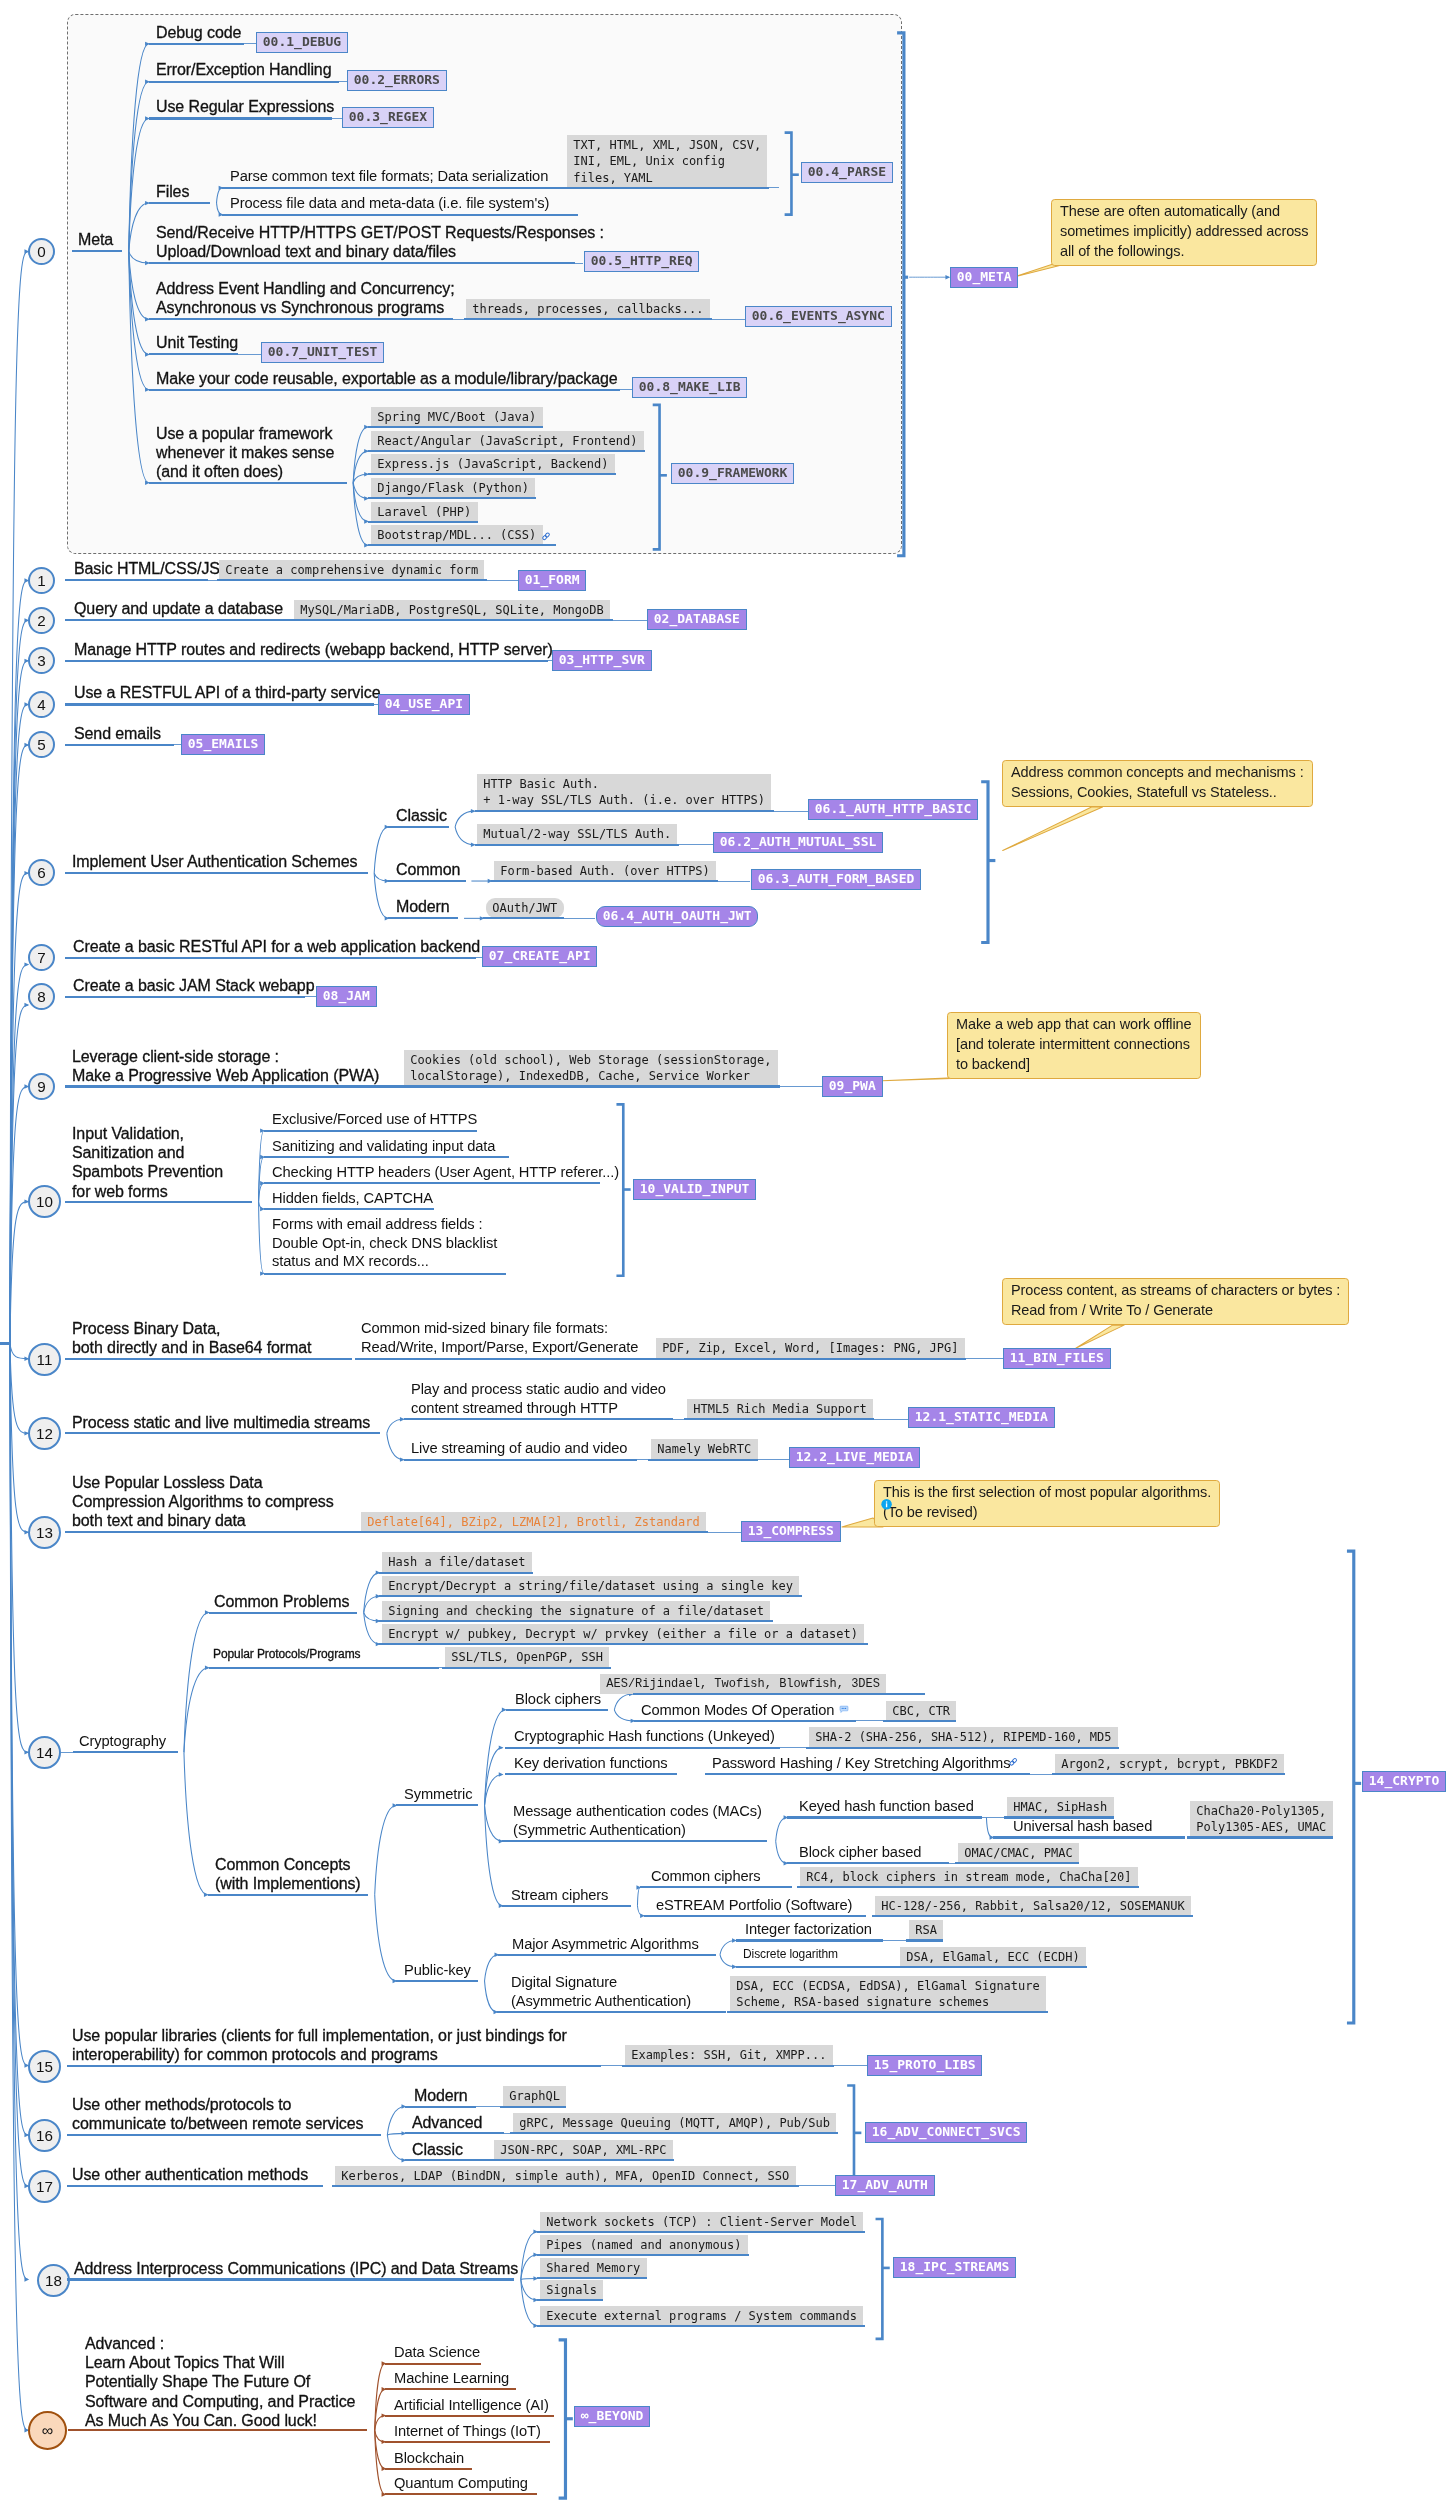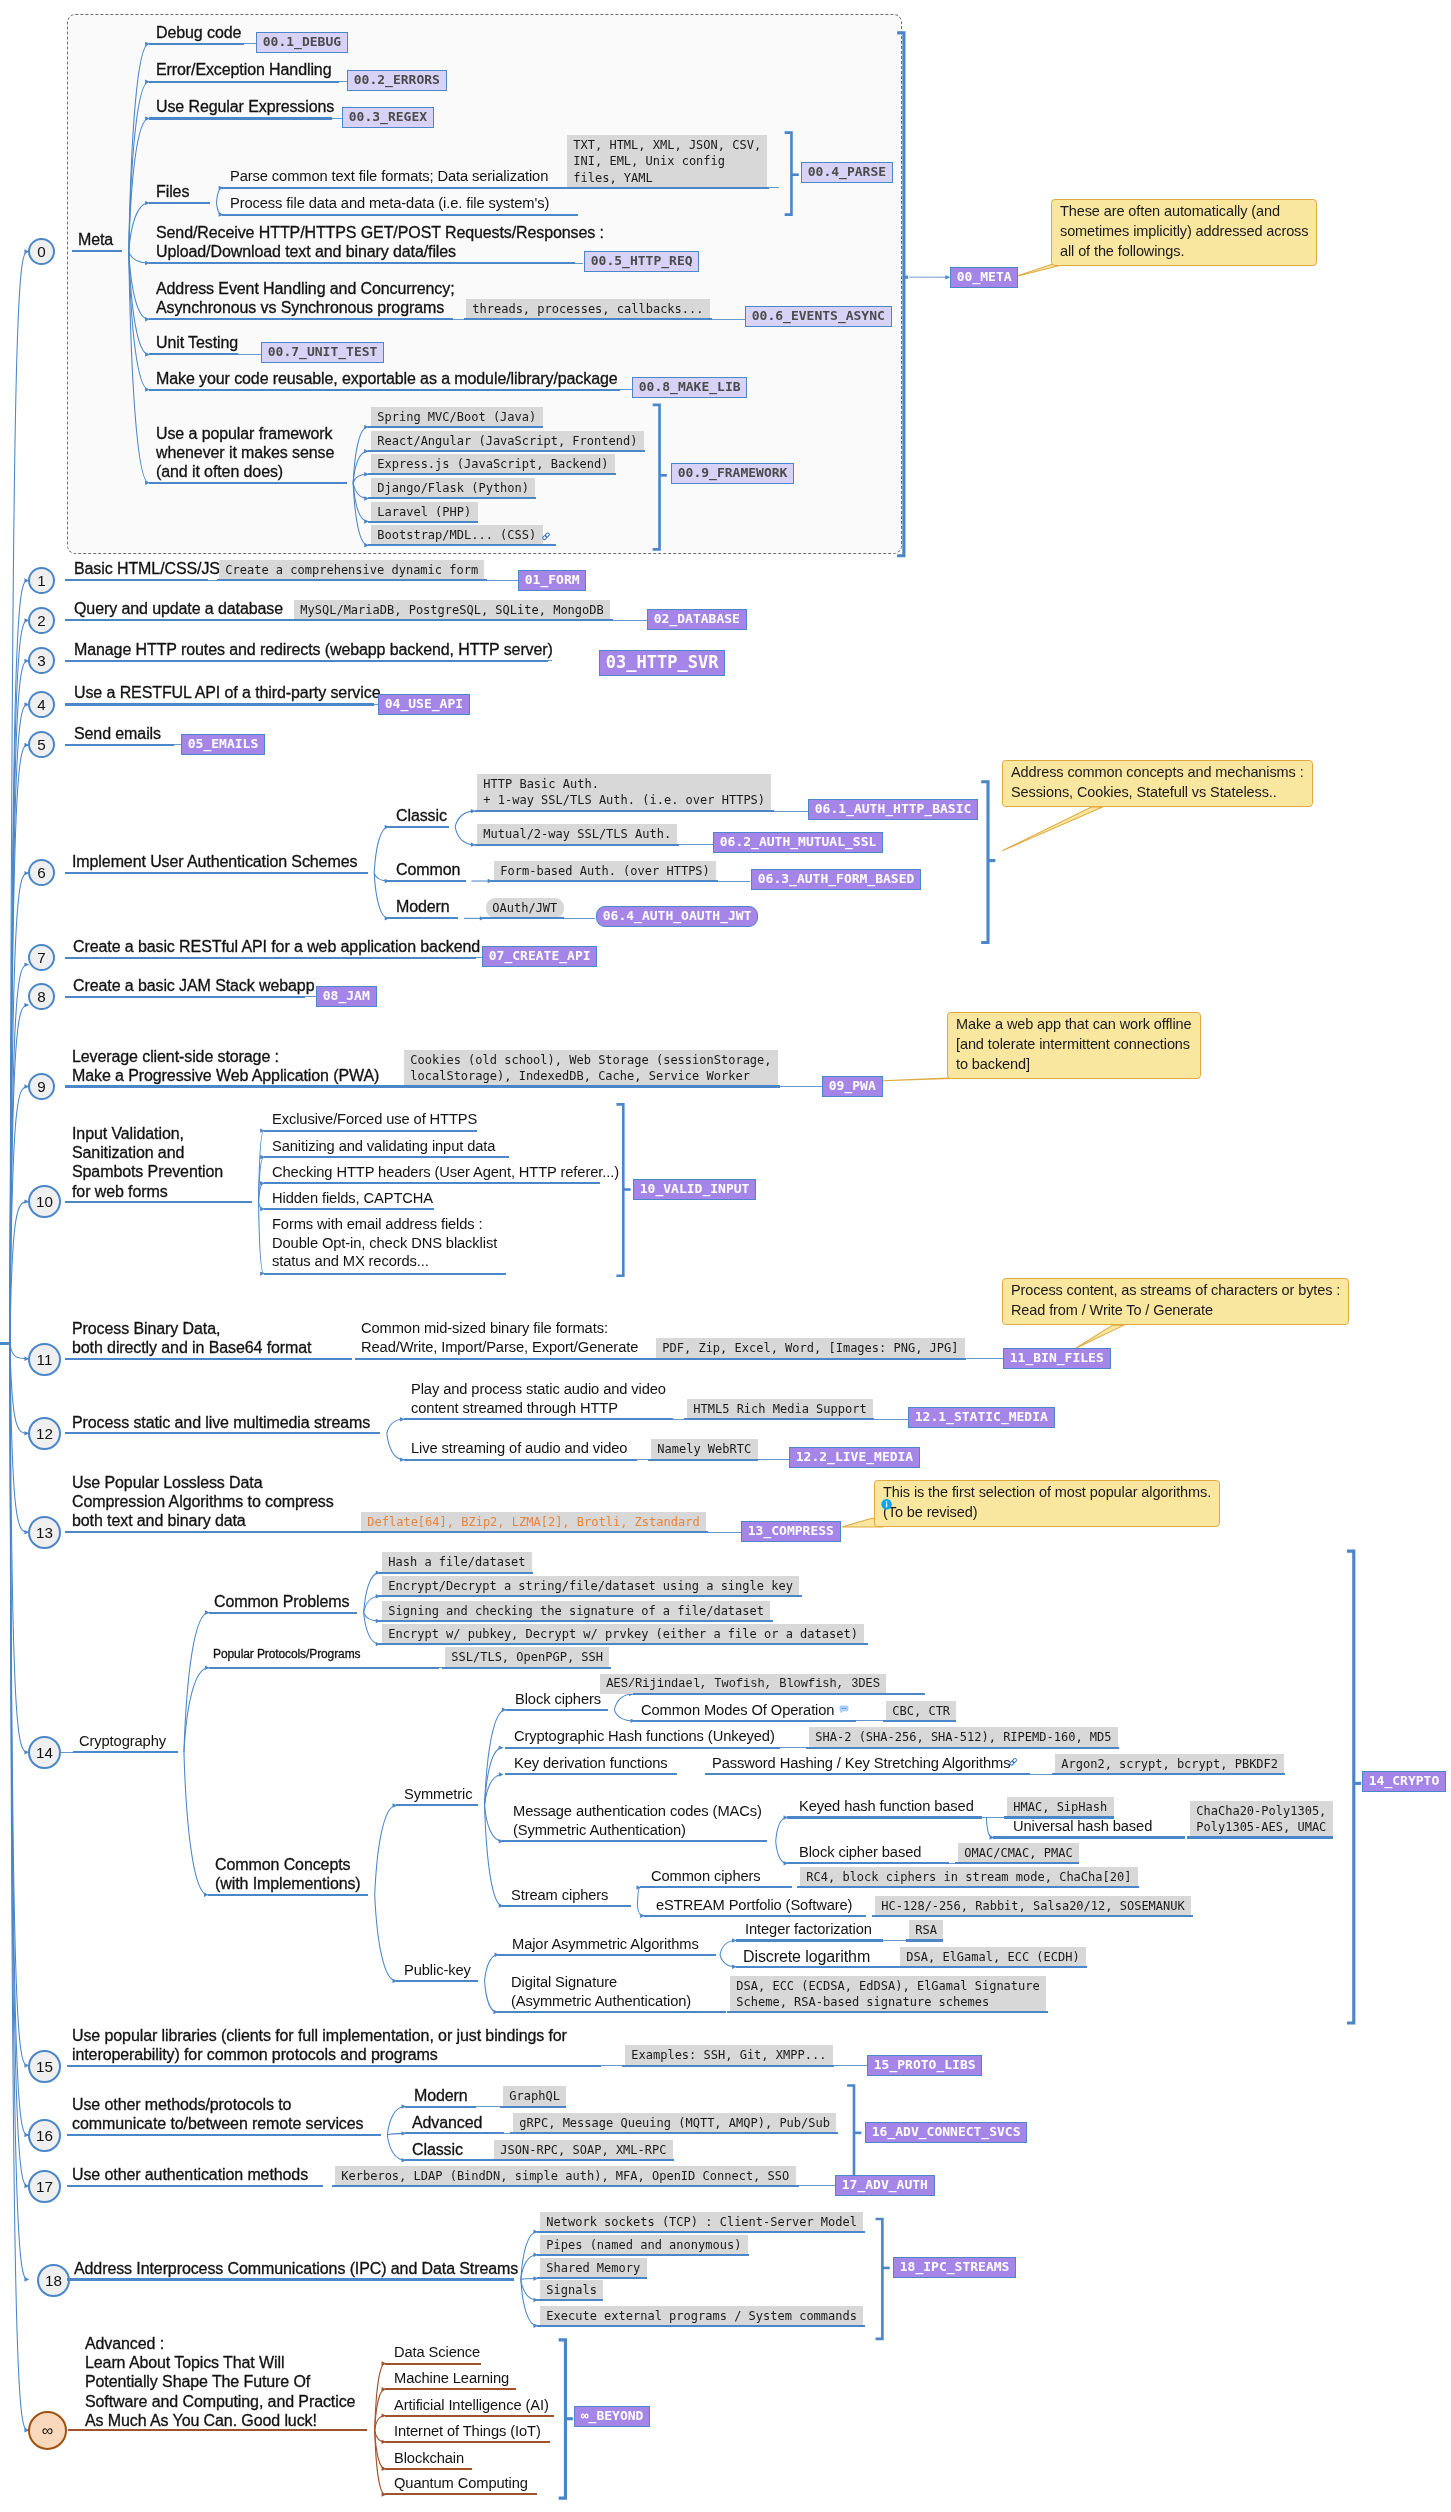--- a/index.html
+++ b/index.html
@@ -300,21 +300,21 @@
       <div class="n circ " style="width: 27px; height: 27px; font-size: 15.2px; left: 28px; top: 567px;">1</div>
       <div class="n t" style="font-size: 16px; left: 74px; top: 559px;">Basic HTML/CSS/JS</div>
       <div class="n chip" style="font-size: 12px; left: 219px; top: 560px;">Create a comprehensive dynamic form</div>
       <div class="n badge solid" style="font-size: 13px; left: 518px; top: 570px;">01_FORM</div>
       <div class="n circ " style="width: 27px; height: 27px; font-size: 15.2px; left: 28px; top: 607px;">2</div>
       <div class="n t" style="font-size: 16px; left: 74px; top: 599px;">Query and update a database</div>
       <div class="n chip" style="font-size: 12px; left: 294px; top: 600px;">MySQL/MariaDB, PostgreSQL, SQLite, MongoDB</div>
       <div class="n badge solid" style="font-size: 13px; left: 647px; top: 609px;">02_DATABASE</div>
       <div class="n circ " style="width: 27px; height: 27px; font-size: 15.2px; left: 28px; top: 647px;">3</div>
       <div class="n t" style="font-size: 16px; left: 74px; top: 640px;">Manage HTTP routes and redirects (webapp backend, HTTP server)</div>
-      <div class="n badge solid" style="font-size: 17px; left: 552px; top: 650px; margin-left: 47px;">03_HTTP_SVR</div>
+      <div class="n badge solid" style="font-size: 13px; left: 552px; top: 650px;">03_HTTP_SVR</div>
       <div class="n circ " style="width: 27px; height: 27px; font-size: 15.2px; left: 28px; top: 691px;">4</div>
       <div class="n t" style="font-size: 16px; left: 74px; top: 683px;">Use a RESTFUL API of a third-party service</div>
       <div class="n badge solid" style="font-size: 13px; left: 378px; top: 694px;">04_USE_API</div>
       <div class="n circ " style="width: 27px; height: 27px; font-size: 15.2px; left: 28px; top: 731px;">5</div>
       <div class="n t" style="font-size: 16px; left: 74px; top: 724px;">Send emails</div>
       <div class="n badge solid" style="font-size: 13px; left: 181px; top: 734px;">05_EMAILS</div>
       <div class="n circ " style="width: 27px; height: 27px; font-size: 15.2px; left: 28px; top: 859px;">6</div>
       <div class="n t" style="font-size: 16px; left: 72px; top: 852px;">Implement User Authentication Schemes</div>
       <div class="n t" style="font-size: 16px; left: 396px; top: 806px;">Classic</div>
       <div class="n chip" style="font-size: 12px; left: 477px; top: 774px;">HTTP Basic Auth.
@@ -416,21 +416,21 @@
       <div class="n t reg" style="font-size: 14.7px; left: 799px; top: 1843px;">Block cipher based</div>
       <div class="n chip" style="font-size: 12px; left: 958px; top: 1843px;">OMAC/CMAC, PMAC</div>
       <div class="n t reg" style="font-size: 14.7px; left: 511px; top: 1886px;">Stream ciphers</div>
       <div class="n t reg" style="font-size: 14.7px; left: 651px; top: 1867px;">Common ciphers</div>
       <div class="n chip" style="font-size: 12px; left: 800px; top: 1867px;">RC4, block ciphers in stream mode, ChaCha[20]</div>
       <div class="n t reg" style="font-size: 14.7px; left: 656px; top: 1896px;">eSTREAM Portfolio (Software)</div>
       <div class="n chip" style="font-size: 12px; left: 875px; top: 1896px;">HC-128/-256, Rabbit, Salsa20/12, SOSEMANUK</div>
       <div class="n t reg" style="font-size: 14.7px; left: 512px; top: 1935px;">Major Asymmetric Algorithms</div>
       <div class="n t reg" style="font-size: 14.7px; left: 745px; top: 1920px;">Integer factorization</div>
       <div class="n chip" style="font-size: 12px; left: 909px; top: 1920px;">RSA</div>
-      <div class="n t reg" style="font-size: 16px; left: 743px; top: 1947px;">Discrete logarithm</div>
+      <div class="n t reg" style="font-size: 12px; left: 743px; top: 1947px;">Discrete logarithm</div>
       <div class="n chip" style="font-size: 12px; left: 900px; top: 1947px;">DSA, ElGamal, ECC (ECDH)</div>
       <div class="n t reg" style="font-size: 14.7px; left: 511px; top: 1973px;">Digital Signature
 (Asymmetric Authentication)</div>
       <div class="n chip" style="font-size: 12px; left: 730px; top: 1976px;">DSA, ECC (ECDSA, EdDSA), ElGamal Signature
 Scheme, RSA-based signature schemes</div>
       <div class="n badge solid" style="font-size: 13px; left: 1362px; top: 1771px;">14_CRYPTO</div>
       <div class="n circ " style="width: 33px; height: 33px; font-size: 15.2px; left: 28px; top: 2050px;">15</div>
       <div class="n t" style="font-size: 16px; left: 72px; top: 2026px;">Use popular libraries (clients for full implementation, or just bindings for
 interoperability) for common protocols and programs</div>
       <div class="n chip" style="font-size: 12px; left: 625px; top: 2045px;">Examples: SSH, Git, XMPP...</div>

